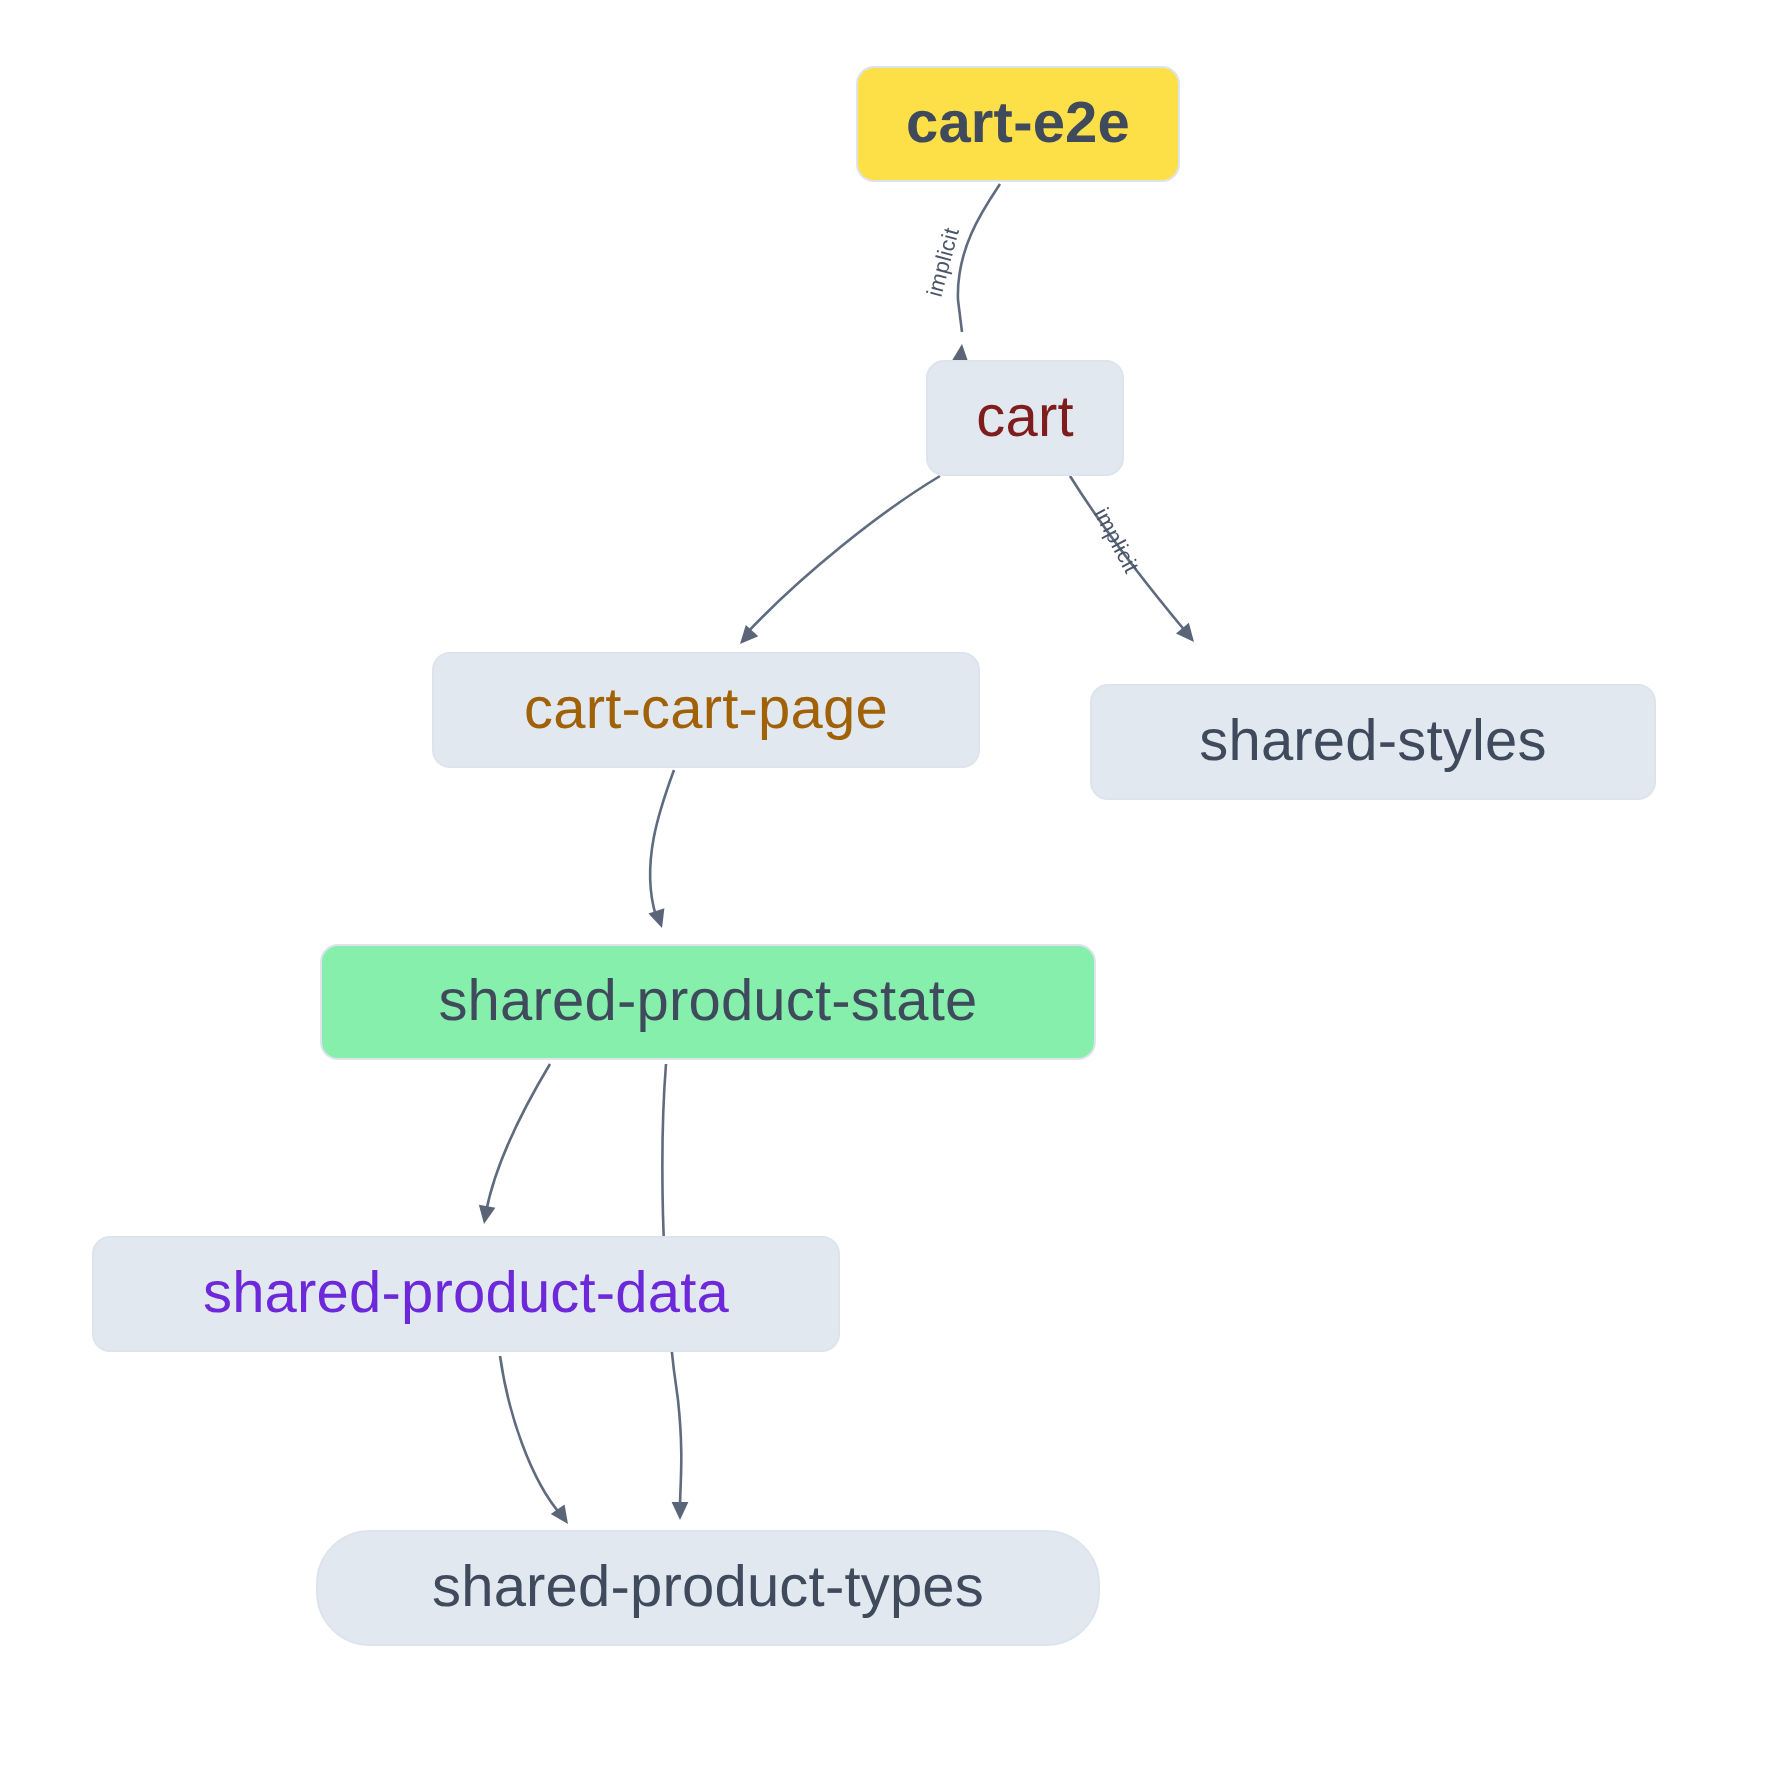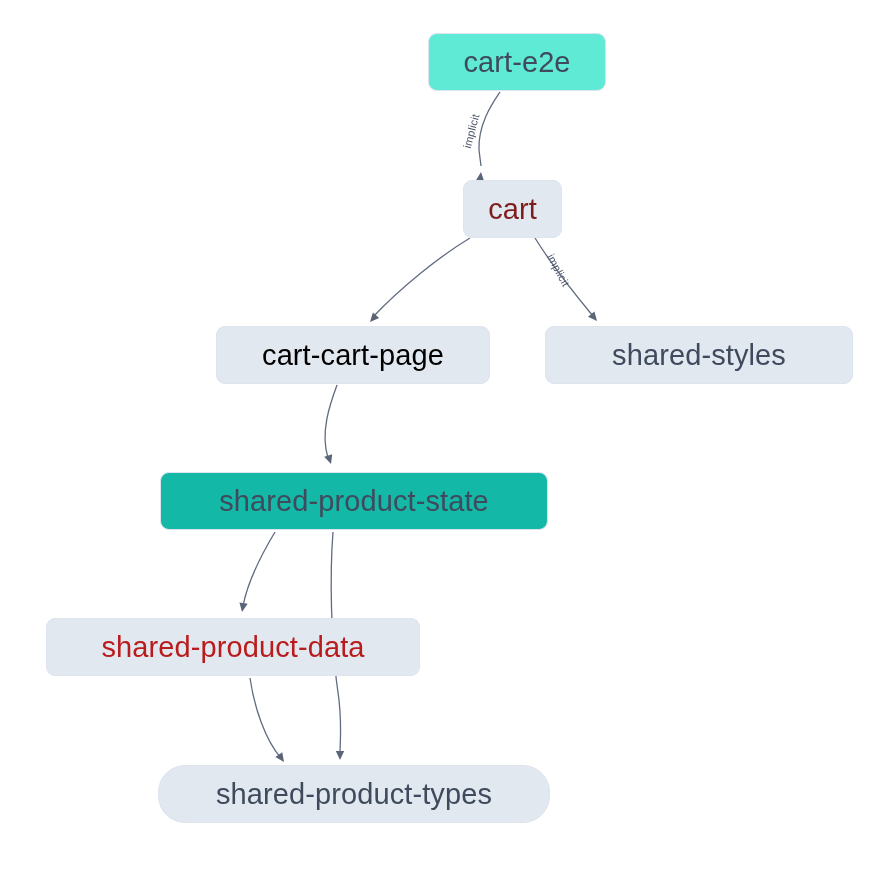--- a/index.html
+++ b/index.html
@@ -91,35 +91,35 @@
       <g>
         <path class="edge-path" d="M 333 532 C 330 570 330 640 339 700 C 342 728 340 742 340 754" stroke="#606b80"></path>
         <path class="edge-arrow" d="M 0 0 L -9 -4.2 L -9 4.2 Z" transform="translate(340,760) rotate(90)"></path>
       </g>
       <g>
         <path class="edge-path" d="M 250 678 C 254 706 265 740 281 758" stroke="#606b80"></path>
         <path class="edge-arrow" d="M 0 0 L -9 -4.2 L -9 4.2 Z" transform="translate(284,762) rotate(55)"></path>
       </g>
     </svg>
   <div id="node-layer">
-      <div class="graph-node" style="left: 428px; top: 33px; width: 178px; height: 58px; background: #5eead4; border-color: rgb(221, 228, 237);">
+      <div class="graph-node" style="left: 428px; top: 33px; width: 162px; height: 58px; background: #fde047; border-color: rgb(221, 228, 237); font-weight: bold;">
         <span class="node-label" style="font-size: 29px; color: rgb(63, 74, 92);">cart-e2e</span>
       </div>
       <div class="graph-node" style="left: 463px; top: 180px; width: 99px; height: 58px; background: rgb(226, 232, 240); border-color: rgb(221, 228, 237);">
         <span class="node-label" style="font-size: 29px; color: #7f1d1d;">cart</span>
       </div>
       <div class="graph-node" style="left: 216px; top: 326px; width: 274px; height: 58px; background: rgb(226, 232, 240); border-color: rgb(221, 228, 237);">
-        <span class="node-label" style="font-size: 29px; color: #000000;">cart-cart-page</span>
+        <span class="node-label" style="font-size: 29px; color: #a16207;">cart-cart-page</span>
       </div>
-      <div class="graph-node" style="left: 545px; top: 326px; width: 308px; height: 58px; background: rgb(226, 232, 240); border-color: rgb(221, 228, 237);">
+      <div class="graph-node" style="left: 545px; top: 342px; width: 283px; height: 58px; background: rgb(226, 232, 240); border-color: rgb(221, 228, 237);">
         <span class="node-label" style="font-size: 29px; color: rgb(63, 74, 92);">shared-styles</span>
       </div>
-      <div class="graph-node" style="left: 160px; top: 472px; width: 388px; height: 58px; background: #14b8a6; border-color: rgb(221, 228, 237);">
+      <div class="graph-node" style="left: 160px; top: 472px; width: 388px; height: 58px; background: #86efac; border-color: rgb(221, 228, 237);">
         <span class="node-label" style="font-size: 29px; color: rgb(63, 74, 92);">shared-product-state</span>
       </div>
       <div class="graph-node" style="left: 46px; top: 618px; width: 374px; height: 58px; background: rgb(226, 232, 240); border-color: rgb(221, 228, 237);">
-        <span class="node-label" style="font-size: 29px; color: #b91c1c;">shared-product-data</span>
+        <span class="node-label" style="font-size: 29px; color: #6d28d9;">shared-product-data</span>
       </div>
       <div class="graph-node" style="left: 158px; top: 765px; width: 392px; height: 58px; background: rgb(226, 232, 240); border-color: rgb(221, 228, 237); border-radius: 27px;">
         <span class="node-label" style="font-size: 29px; color: rgb(63, 74, 92);">shared-product-types</span>
       </div>
     </div>
 </div>
 
 </body></html>

